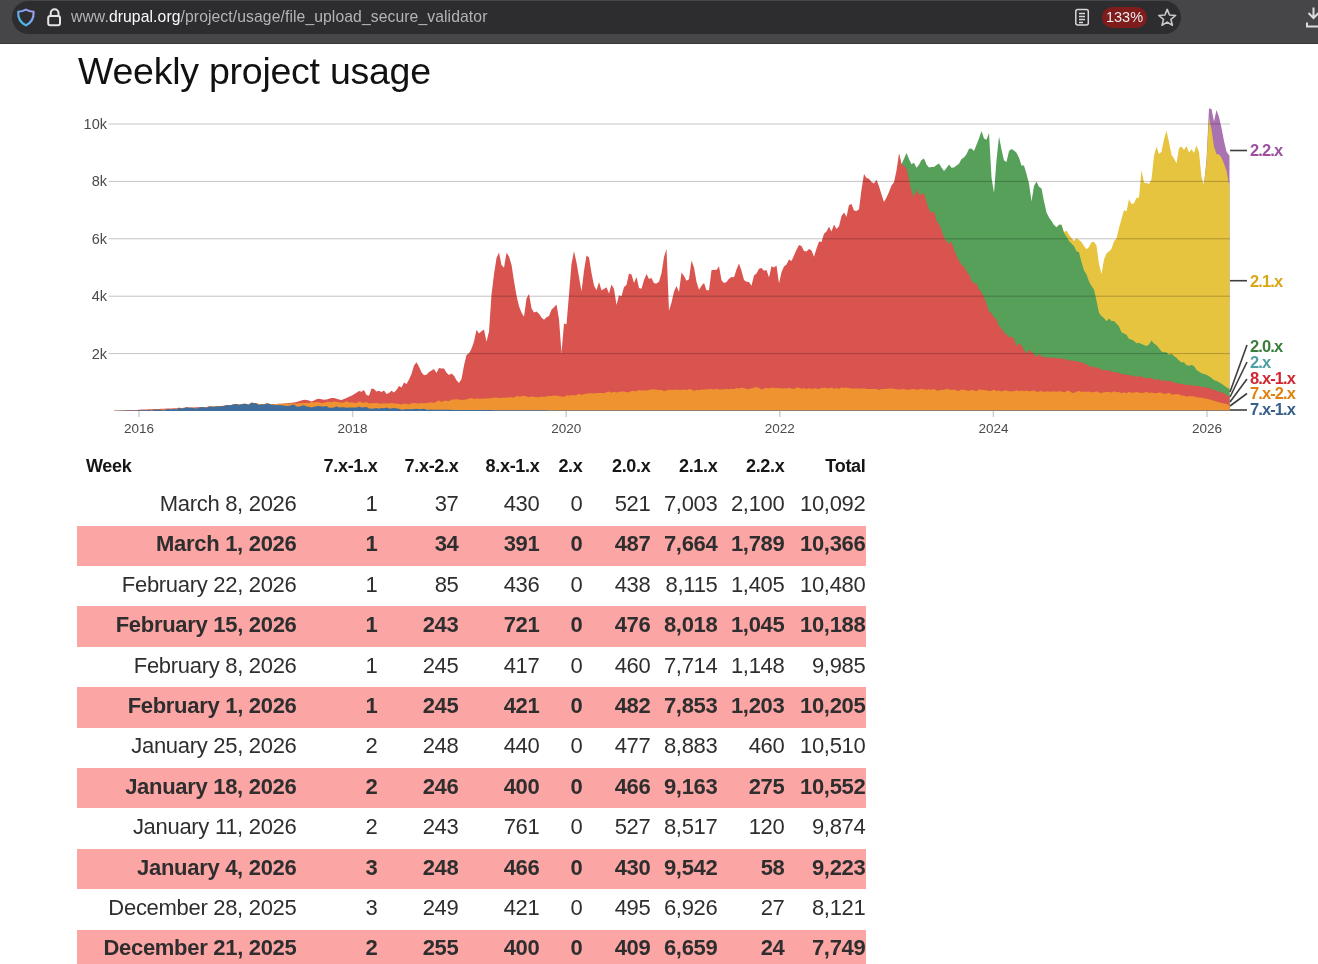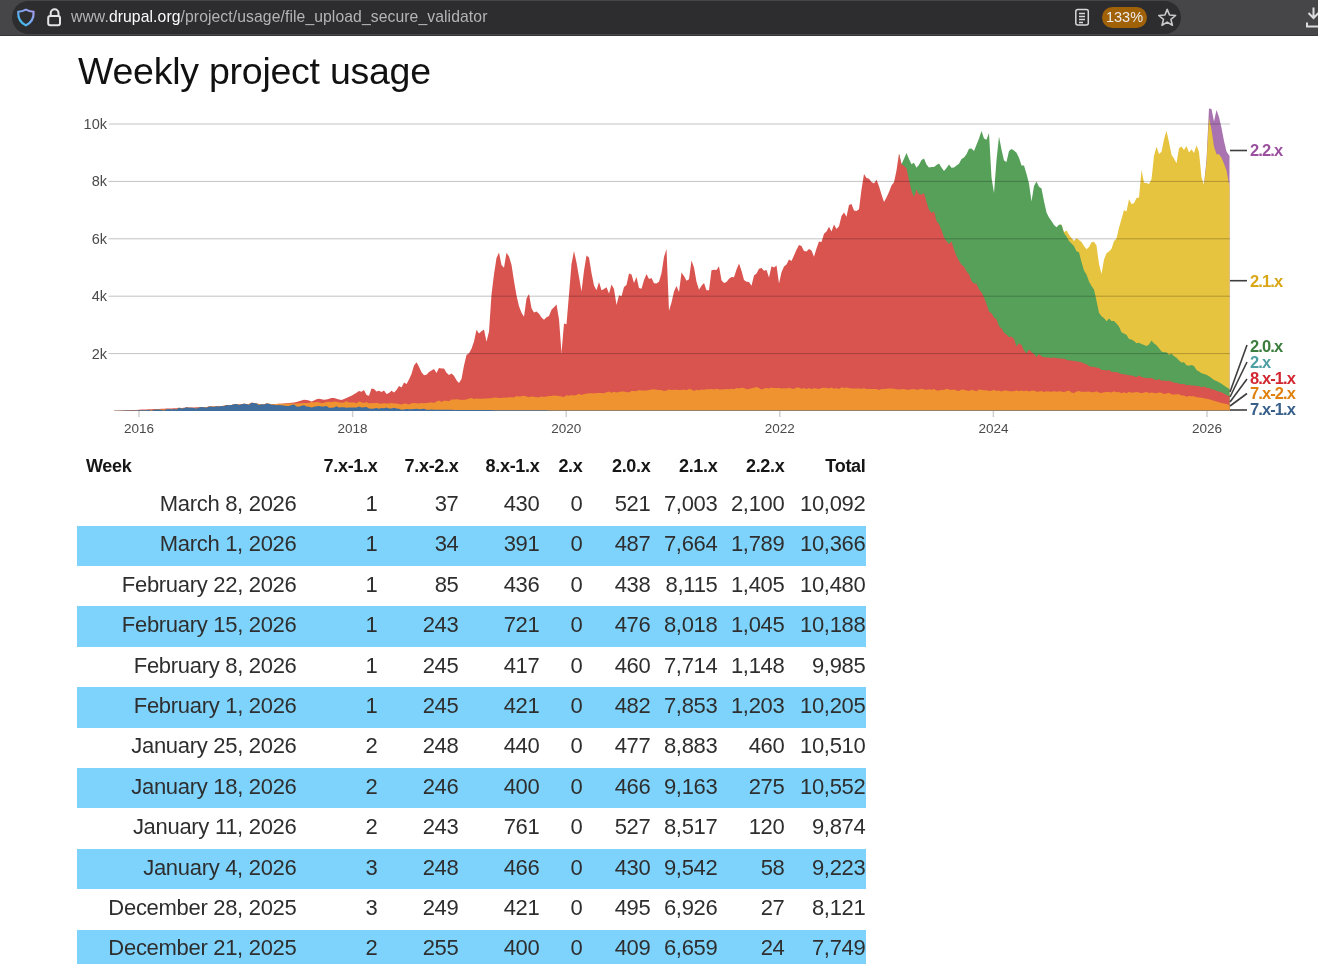--- a/index.html
+++ b/index.html
@@ -1,40 +1,40 @@
 <!DOCTYPE html>
 <html><head>
 <meta charset="utf-8">
 <style>
 * { margin:0; padding:0; box-sizing:border-box; }
 html,body { width:1318px; height:964px; overflow:hidden; background:#fff;
   font-family:"Liberation Sans", sans-serif; }
-#toolbar { position:absolute; left:0; top:0; width:1318px; height:36px;
+#toolbar { position:absolute; left:0; top:0; width:1318px; height:44px;
   background:#464649; border-bottom:1px solid #38383b; }
 #urlbar { position:absolute; left:12px; top:1px; width:1169px; height:33px;
   background:#2d2d30; border-radius:17px; }
 #urltext { position:absolute; left:71px; top:8px; font-size:15.7px; color:#b4b4b6;
   white-space:nowrap; letter-spacing:0.1px; }
 #urltext b { color:#fbfbfe; font-weight:normal; }
 #zoompill { position:absolute; left:1102px; top:6.5px; width:45px; height:21px;
-  background:#a16207; border-radius:10.5px; color:#ececee; font-size:14.5px;
+  background:#7f1d1d; border-radius:10.5px; color:#ececee; font-size:14.5px;
   text-align:center; line-height:21.5px; }
 #heading { position:absolute; left:78px; top:50px; font-size:37.5px; font-weight:normal;
   color:#111; letter-spacing:-0.25px; }
 #chart { position:absolute; left:0; top:95px; }
 #tablewrap { position:absolute; left:77px; top:449px; width:789px; }
 table { border-collapse:collapse; width:789px; table-layout:fixed;
   font-family:"Liberation Sans", sans-serif; }
 th { font-weight:bold; color:#161616; font-size:18px; height:36.3px;
   text-align:right; padding:0 0.5px 2px 0; vertical-align:middle; letter-spacing:-0.3px; }
 th.wk { text-align:left; padding-left:9px; }
 td { color:#2e2e2e; font-size:22px; height:40.4px; text-align:right;
   padding:0 0.5px 3px 0; vertical-align:middle; letter-spacing:-0.3px; }
 td.wk { text-align:right; padding-left:9px; }
-tr.g { background:#7dd3fc; }
+tr.g { background:#fca5a5;font-weight:bold; }
 </style>
 </head>
 <body>
 <div id="toolbar">
   <div id="urlbar">
     <svg width="1169" height="33" viewBox="0 0 1169 33" style="position:absolute">
       <defs>
         <linearGradient id="shieldg" x1="21" y1="9" x2="7" y2="24" gradientUnits="userSpaceOnUse">
           <stop offset="0" stop-color="#ab9df2"></stop>
           <stop offset="0.45" stop-color="#7aa6ef"></stop>

